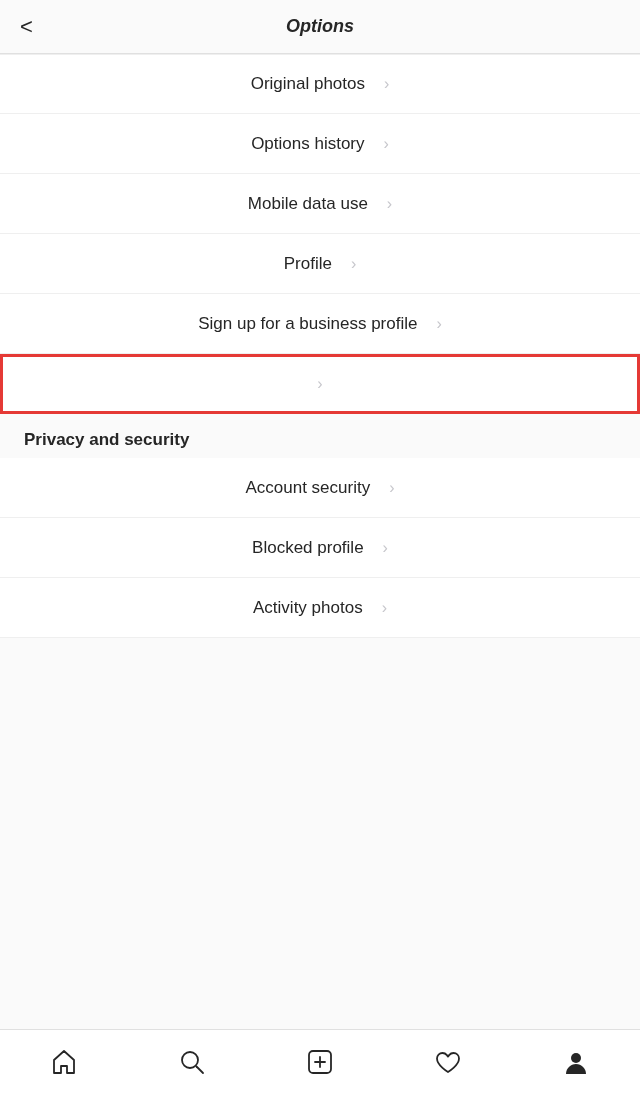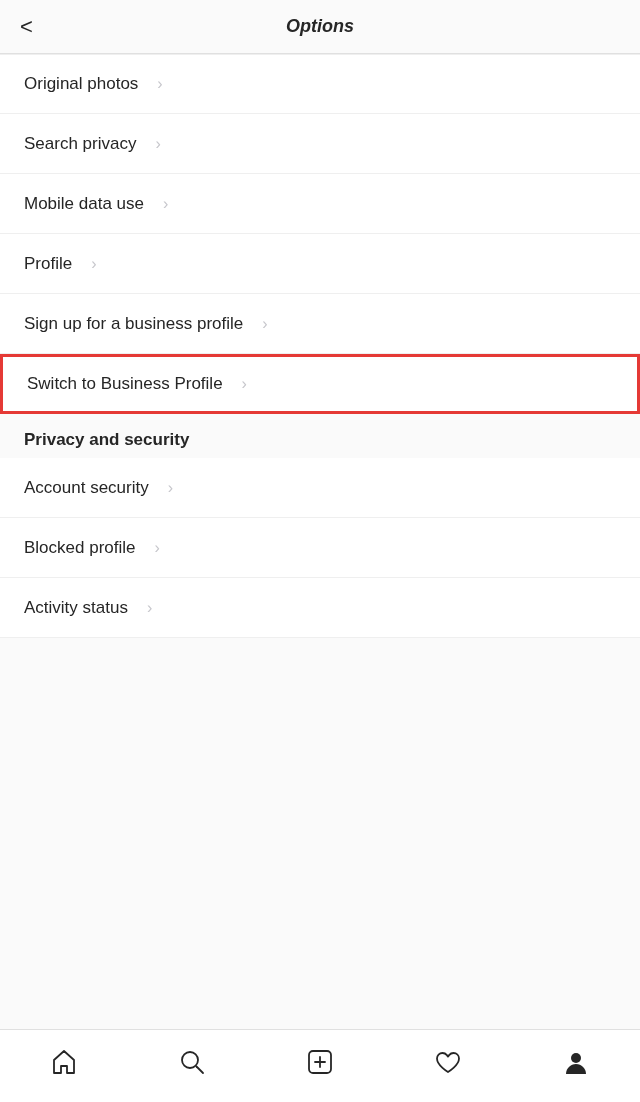--- a/index.html
+++ b/index.html
@@ -47,21 +47,21 @@
 
     
     .menu-list {
       flex: 1;
       background: #fafafa;
     }
 
     .menu-item {
       display: flex;
       align-items: center;
-      justify-content: flex-start;
+      justify-content: center;
       padding: 0 24px;
       height: 60px;
       border-bottom: 1px solid #efefef;
       background: #ffffff;
       cursor: pointer;
       gap: 19px;
     }
 
     .menu-item:first-child {
       border-top: 1px solid #efefef;
@@ -133,60 +133,59 @@
 </div>
 
 <div class="menu-list">
 
   <div class="menu-item">
     <span class="menu-item-label">Original photos</span>
     <span class="menu-item-chevron">›</span>
   </div>
 
   <div class="menu-item">
-    <span class="menu-item-label">Search privacy</span>
+    <span class="menu-item-label">Options history</span>
     <span class="menu-item-chevron">›</span>
   </div>
 
   <div class="menu-item">
     <span class="menu-item-label">Mobile data use</span>
     <span class="menu-item-chevron">›</span>
   </div>
 
   <div class="menu-item">
     <span class="menu-item-label">Profile</span>
     <span class="menu-item-chevron">›</span>
   </div>
 
   <div class="menu-item">
     <span class="menu-item-label">Sign up for a business profile</span>
     <span class="menu-item-chevron">›</span>
   </div>
 
   <div class="menu-item menu-item-highlighted">
-    <span class="menu-item-label">Switch to Business Profile</span>
     <span class="menu-item-chevron">›</span>
   </div>
 
   <div class="section-header">
     <span class="section-header-label">Privacy and security</span>
   </div>
 
   <div class="menu-item">
     <span class="menu-item-label">Account security</span>
     <span class="menu-item-chevron">›</span>
   </div>
 
   <div class="menu-item">
     <span class="menu-item-label">Blocked profile</span>
     <span class="menu-item-chevron">›</span>
   </div>
 
   <div class="menu-item">
-    <span class="menu-item-label">Activity status</span>
+    <span class="menu-item-label">Activity photos</span>
     <span class="menu-item-chevron">›</span>
   </div>
 
 </div>
 
 <div class="bottom-nav">
 
   <div class="nav-item">
     <svg class="nav-icon" viewBox="0 0 28 28" fill="none" stroke="#262626" stroke-width="1.8" stroke-linecap="round" stroke-linejoin="round">
       <path d="M4 12L14 3L24 12V25H17V18H11V25H4V12Z"></path>

